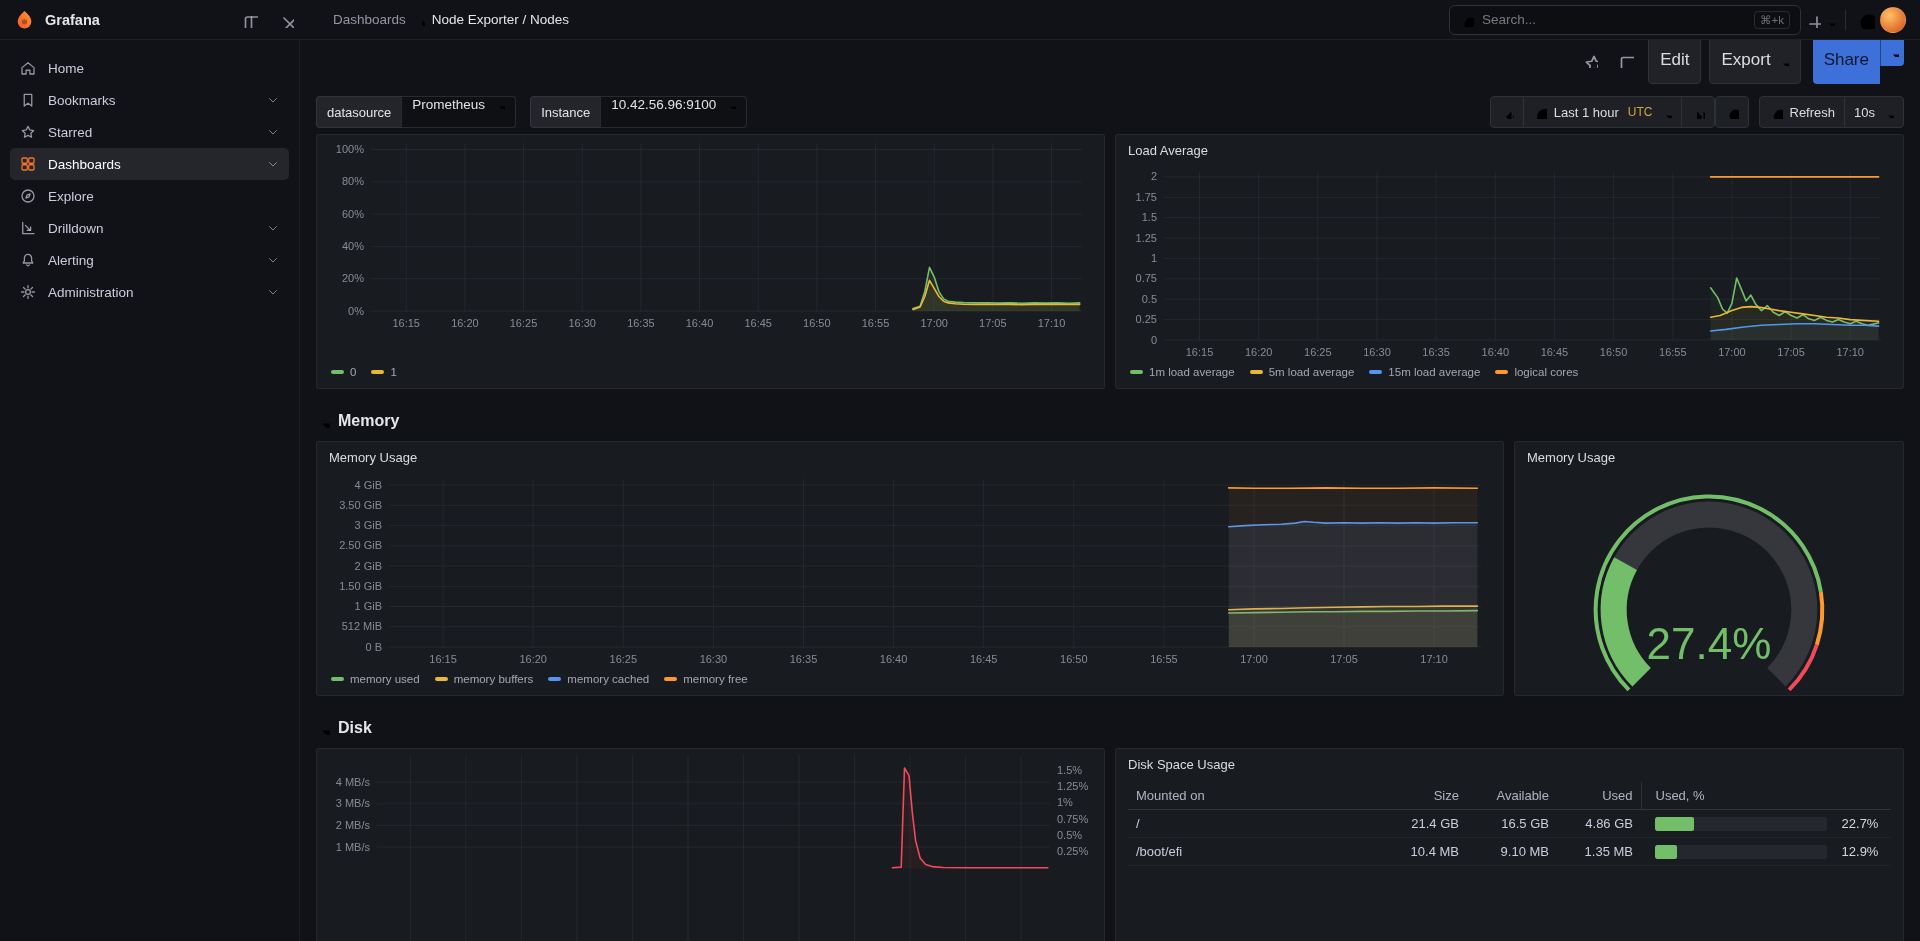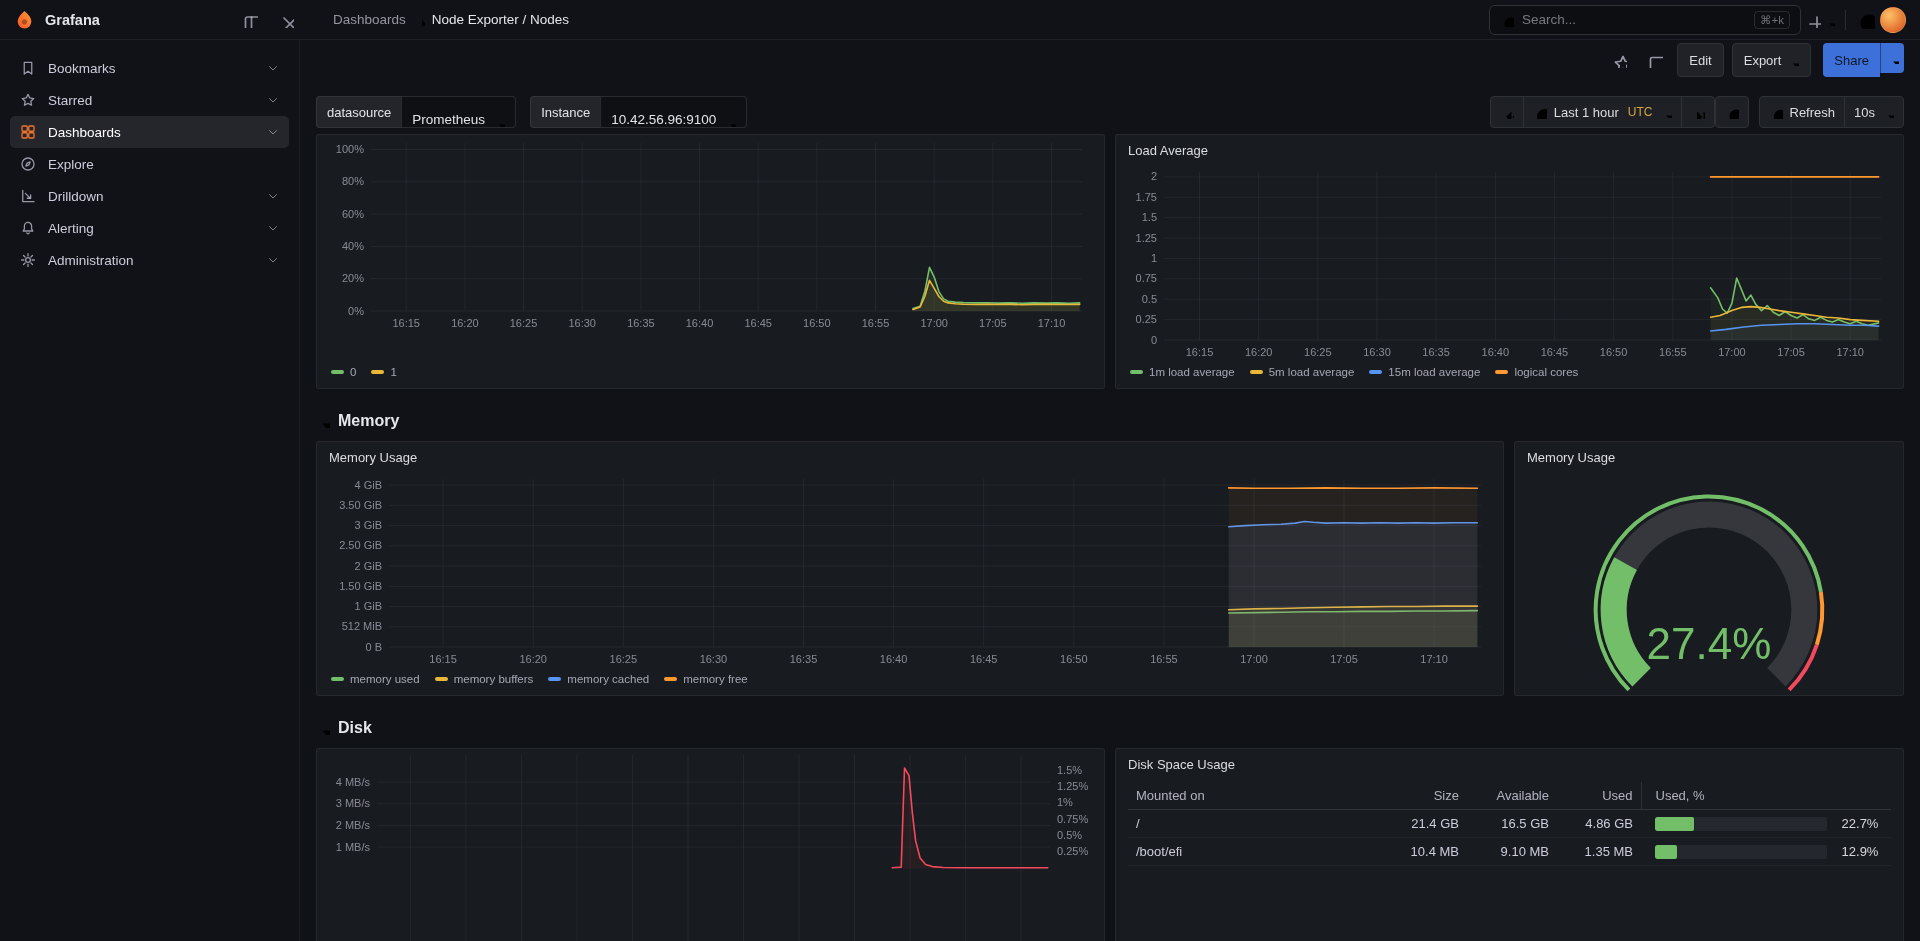--- a/index.html
+++ b/index.html
@@ -11,50 +11,50 @@
   
   .topnav{height:40px;display:flex;align-items:center;padding:8px 14px;border-bottom:1px solid rgba(204,204,220,0.08)}
   .topnav-left{width:286px;display:flex;align-items:center;gap:8px}
   .brand-label{font-size:14.5px;font-weight:600;color:#e4e5e9;margin-left:2px}
   .nav-ibtn{width:28px;height:28px;display:flex;align-items:center;justify-content:center;color:rgba(204,204,220,0.68);border-radius:4px}
   .tn-spacer{flex:1}
   .breadcrumb{display:flex;align-items:center;gap:7px;margin-left:33px;font-size:13.5px}
   .crumb-link{color:rgba(204,204,220,0.70)}
   .crumb-sep{color:rgba(204,204,220,0.45);display:flex}
   .crumb-current{color:#e4e5e9}
-  .search-box{width:312px;height:30px;background:#0d0e12;border:1px solid #2c3235;border-radius:6px;display:flex;align-items:center;gap:8px;padding:0 10px;color:rgba(204,204,220,0.55)}
+  .search-box{width:352px;height:30px;background:#0d0e12;border:1px solid #2c3235;border-radius:6px;display:flex;align-items:center;gap:8px;padding:0 10px;color:rgba(204,204,220,0.55)}
   .search-input{flex:1;background:transparent;border:none;outline:none;color:#ccccdc;font-size:13.5px;font-family:inherit}
   .search-input::placeholder{color:rgba(204,204,220,0.55)}
   .search-kbd{font-size:11.5px;color:rgba(204,204,220,0.5);border:1px solid rgba(204,204,220,0.15);border-radius:4px;padding:1px 5px}
   .plus-group{display:flex;align-items:center;gap:2px;color:rgba(204,204,220,0.68);padding:0 4px}
   .v-divider{width:1px;height:20px;background:rgba(204,204,220,0.14);margin:0 6px}
   .avatar{width:26px;height:26px;border-radius:50%;background:radial-gradient(circle at 35% 32%,#ffc266,#e06d2d 72%,#a34a1d);border:1px solid rgba(255,255,255,0.12)}
   
   .shell{display:flex;height:901px}
   .sidebar{width:300px;padding:12px 10px;border-right:1px solid rgba(204,204,220,0.06)}
   .side-item{height:32px;display:flex;align-items:center;gap:11px;padding:0 9px;border-radius:5px;color:#ccccdc}
   .side-item.active{background:rgba(204,204,220,0.11);color:#fff}
   .side-icon{display:flex;color:rgba(204,204,220,0.72)}
   .side-icon.accent{color:#f2742e}
   .side-label{font-size:13.5px}
   .side-chev{margin-left:auto;display:flex;color:rgba(204,204,220,0.6)}
   .main{flex:1;min-width:0;padding:0 16px;overflow:hidden}
   
   .subnav{height:40px;display:flex;align-items:center;justify-content:flex-end;gap:8px}
   .tool-ibtn{width:28px;height:28px;display:flex;align-items:center;justify-content:center;color:rgba(204,204,220,0.72);border-radius:4px}
-  .btn{height:34px;display:inline-flex;align-items:center;gap:6px;padding:1px 11px;border-radius:4px;font-size:13px;color:#dcdde1;background:#202228;border:1px solid #2c3235}
+  .btn{height:48px;display:inline-flex;align-items:center;gap:6px;padding:1px 11px;border-radius:4px;font-size:17px;color:#dcdde1;background:#202228;border:1px solid #2c3235}
   .btn-share{background:#3d71d9;border:none;color:#0f172a;border-radius:4px 0 0 4px;font-weight:500}
   .btn-share-caret{height:30px;width:24px;display:inline-flex;align-items:center;justify-content:center;background:#3d71d9;color:#fff;border:none;border-left:1px solid rgba(10,12,20,0.45);border-radius:0 4px 4px 0;margin-left:0}
   .share-group{display:flex;margin-left:4px}
   
   .controls{display:flex;justify-content:space-between;align-items:center;margin-top:16px}
   .ctrl-left{display:flex;gap:14px}
   .var-control{display:flex;height:32px}
   .var-label{display:flex;align-items:center;padding:0 10px;background:rgba(204,204,220,0.10);border:1px solid rgba(204,204,220,0.10);border-right:none;border-radius:4px 0 0 4px;font-size:13px;color:#e2e3e7}
-  .var-value{display:flex;align-items:flex-end;gap:8px;padding:0 10px;background:#0f1014;border:1px solid rgba(204,204,220,0.14);border-radius:0 4px 4px 0;color:#e2e3e7;font-size:13.5px}
+  .var-value{display:flex;align-items:flex-start;gap:8px;padding:0 10px;background:#0f1014;border:1px solid rgba(204,204,220,0.14);border-radius:0 4px 4px 0;color:#e2e3e7;font-size:13.5px}
   .caret{display:flex;color:rgba(204,204,220,0.6)}
   .ctrl-right{display:flex;align-items:flex-start;}
   .btn-group{display:flex}
   .tc-btn{height:32px;display:inline-flex;align-items:center;gap:7px;padding:0 9px;background:#1e2025;border:1px solid #2c3235;color:#dcdde1;font-size:13px}
   .btn-group .tc-btn+.tc-btn{margin-left:-1px}
   .btn-group .tc-btn:first-child{border-radius:4px 0 0 4px}
   .btn-group .tc-btn:last-child{border-radius:0 4px 4px 0}
   .btn-group .tc-btn:only-child{border-radius:4px}
   .tz{color:#d2a741;font-size:12px;margin-left:2px}
   .refresh-group{margin-left:10px}
@@ -160,20 +160,28 @@
   </span>
   <span class="avatar clickable"></span>
 </header>
 
 <div class="shell">
 
   <aside class="sidebar">
       <div class="side-item clickable">
         <span class="side-icon">
           <svg class="i i18" viewBox="0 0 24 24">
+            <path d="M4 11.5 12 5l8 6.5V20h-5.5v-5h-5v5H4z"></path>
+          </svg>
+        </span>
+        <span class="side-label">Home</span>
+      </div>
+      <div class="side-item clickable">
+        <span class="side-icon">
+          <svg class="i i18" viewBox="0 0 24 24">
             <path d="M7 4.5h10V20l-5-3.8L7 20z"></path>
           </svg>
         </span>
         <span class="side-label">Bookmarks</span>
         <span class="side-chev">
           <svg class="i i14" viewBox="0 0 24 24">
             <path d="M6 9.5l6 6 6-6"></path>
           </svg>
         </span>
       </div>

